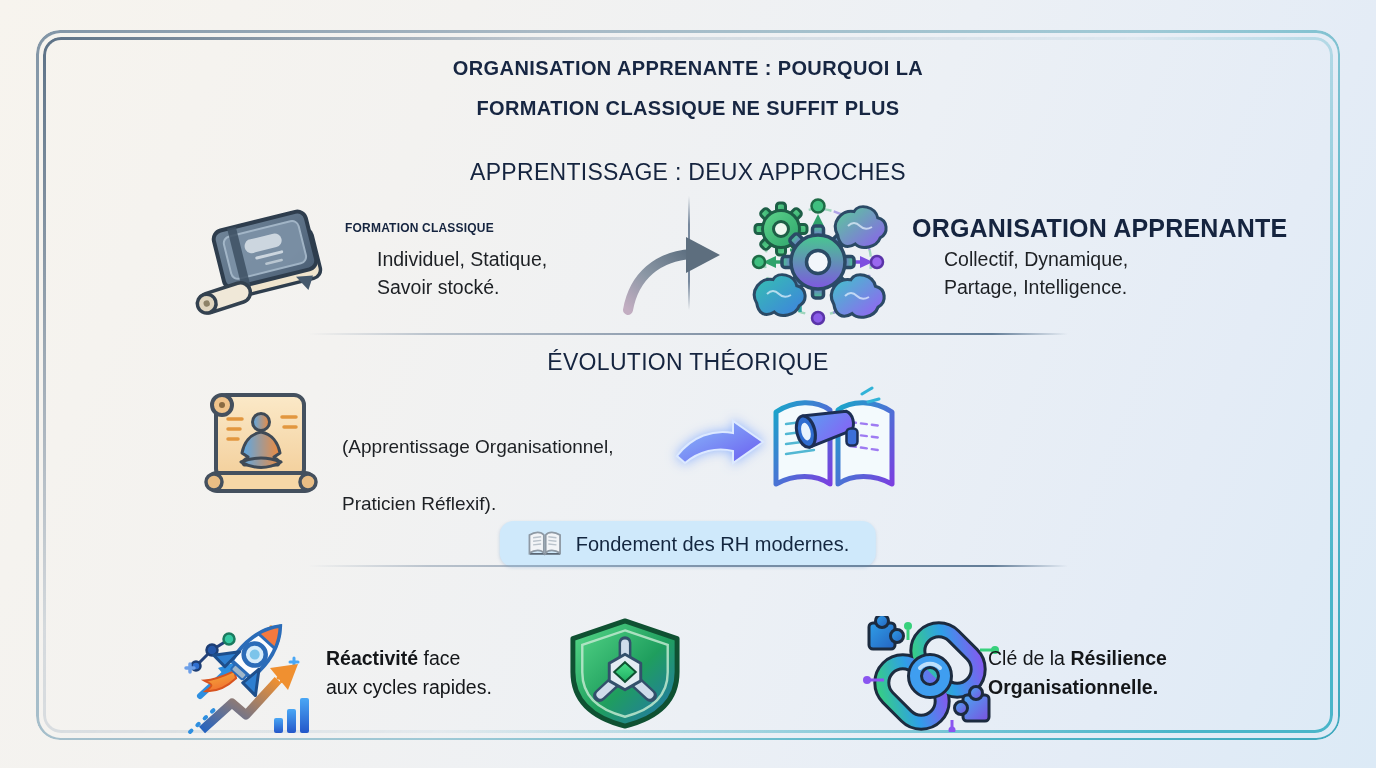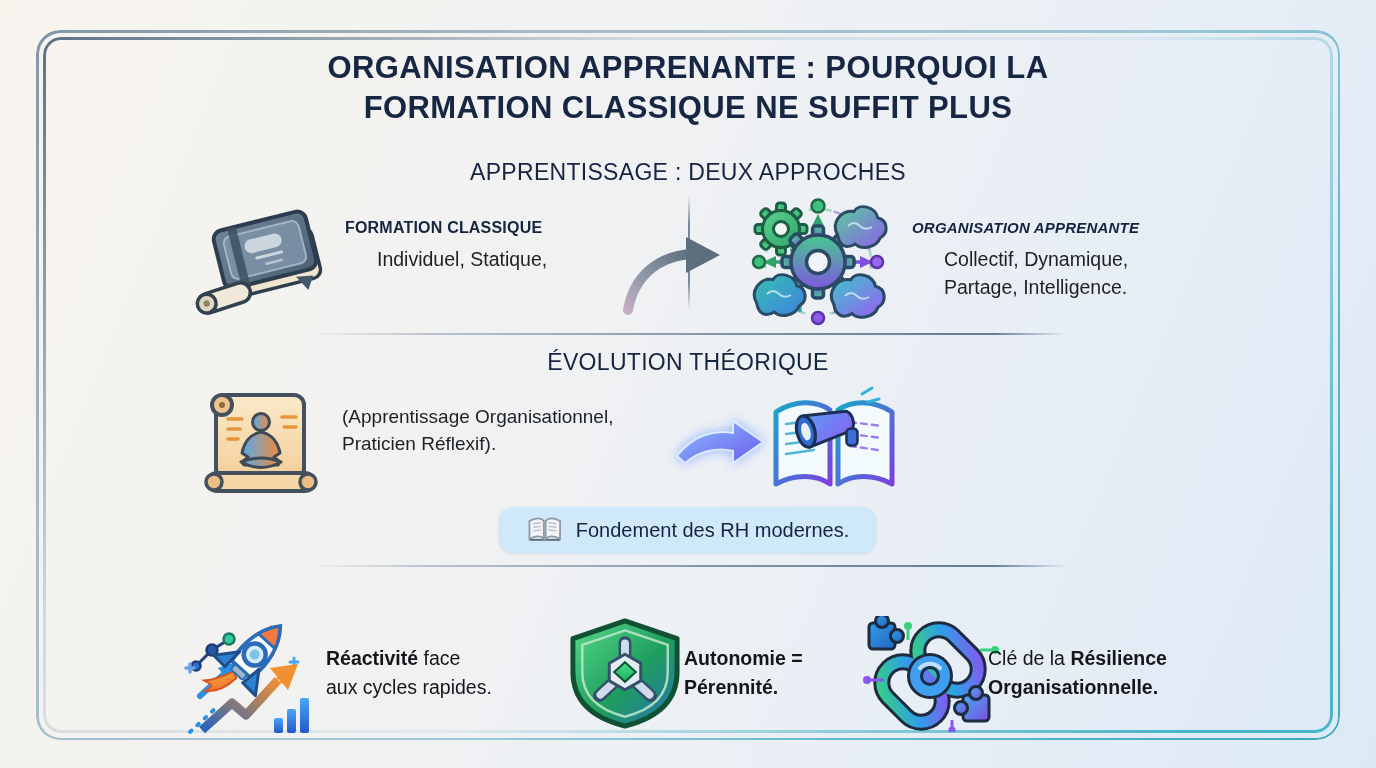--- a/index.html
+++ b/index.html
@@ -11,37 +11,37 @@
   
   .gframe{position:absolute;pointer-events:none;
           -webkit-mask:linear-gradient(#000 0 0) content-box,linear-gradient(#000 0 0);
           -webkit-mask-composite:xor;mask:linear-gradient(#000 0 0) content-box,linear-gradient(#000 0 0);
           mask-composite:exclude;}
   .frame-outer{inset:30px 36px 28px 36px;border-radius:24px;padding:2.5px;
        background:linear-gradient(135deg,#8295a6 0%,#a9b9c5 25%,#9fc9d6 55%,#54b7ca 80%,#3ea8bd 100%);}
   .frame-inner{inset:37px 43px 35px 43px;border-radius:18px;padding:3px;
        background:linear-gradient(135deg,#5c7186 0%,rgba(140,160,180,.30) 30%,rgba(170,200,215,.18) 55%,#49b5c9 92%);}
   
-  .title{left:0;right:0;top:48px;text-align:center;font-size:31px;line-height:40px;
+  .title{left:0;right:0;top:48px;text-align:center;font-size:20px;line-height:40px;
          font-weight:700;color:#172642;letter-spacing:.4px;}
   .sec-h{left:0;right:0;text-align:center;font-size:23px;font-weight:400;color:#15243f;letter-spacing:.3px;}
-  .item-h{font-size:16px;font-weight:700;color:#15243f;letter-spacing:.2px;line-height:26px;margin-bottom:4px;}
-  .item-h.small{font-size:15px;font-style:italic;}
+  .item-h{font-size:12px;font-weight:700;color:#15243f;letter-spacing:.2px;line-height:26px;margin-bottom:4px;}
+  .item-h.small{font-size:25px;}
   .body-t{font-size:19.5px;line-height:28px;color:#1d2024;margin-left:32px;}
   .name-t{font-size:19.5px;font-weight:700;color:#15243f;line-height:28px;}
-  .body2-t{font-size:19px;line-height:27px;color:#1d2024;}
+  .body2-t{font-size:19px;line-height:27px;color:#1d2024;margin-top:30px;}
   .adv-t{font-size:19.5px;line-height:29px;color:#141619;}
   .adv-t b{font-weight:700;}
   
   .hr{height:2px;width:760px;left:308px;border-radius:2px;
       background:linear-gradient(90deg,rgba(130,150,170,0) 0%,rgba(118,138,160,.45) 16%,rgba(95,115,140,.75) 55%,rgba(75,105,135,.85) 90%,rgba(130,150,170,0) 100%);}
   .vr{left:688px;top:196px;width:2px;height:114px;
       background:linear-gradient(180deg,rgba(110,130,150,0),rgba(98,118,142,.85) 25%,rgba(98,118,142,.85) 75%,rgba(110,130,150,0));}
   
-  .badge{left:50%;top:507px;transform:translateX(-50%);height:46px;display:flex;align-items:center;
+  .badge{left:50%;top:521px;transform:translateX(-50%);height:46px;display:flex;align-items:center;
          gap:13px;padding:0 27px;background:#cfe9fb;border-radius:14px;color:#13263f;font-size:20px;
          box-shadow:0 1px 3px rgba(110,150,195,.25);}
   .glow{filter:drop-shadow(0 0 6px rgba(130,170,255,.85));}
   svg{display:block;}
 </style>
 </head>
 <body>
 
 <div class="stage">
 
@@ -75,20 +75,21 @@
     <g transform="rotate(-18 40 100)">
       <rect x="12" y="90" width="54" height="20" rx="10" fill="#f0e8d8" stroke="#33414f" stroke-width="3.5"></rect>
       <circle cx="20" cy="100" r="9.5" fill="#e0d5bf" stroke="#33414f" stroke-width="3.5"></circle>
       <circle cx="20" cy="100" r="3.2" fill="#8d8268"></circle>
     </g>
   </svg>
 
   <div class="abs" style="left:345px;top:215px">
     <div class="item-h">FORMATION CLASSIQUE</div>
     <div class="body-t">Individuel, Statique,</div>
+    <div class="body-t">Savoir stocké.</div>
   </div>
 
   <div class="abs vr"></div>
 
   <svg class="abs" style="left:620px;top:228px" width="110" height="88" viewBox="0 0 110 88">
     <defs>
       <linearGradient id="ga-g" x1="0" y1="1" x2="1" y2="0">
         <stop offset="0" stop-color="#c2adc1"></stop>
           <stop offset="0.45" stop-color="#8b97a5"></stop>
           <stop offset="1" stop-color="#5d6f80"></stop>
@@ -374,24 +375,20 @@
     </g>
     <g stroke="#cfdcea" stroke-width="8" stroke-linecap="round">
       <line x1="67" y1="58" x2="67" y2="29"></line>
         <line x1="67" y1="58" x2="42" y2="81"></line>
         <line x1="67" y1="58" x2="92" y2="81"></line>
     </g>
     <polygon points="67,40 83,49 83,67 67,76 51,67 51,49" fill="#e3ecf3" stroke="#33506b" stroke-width="3" stroke-linejoin="round"></polygon>
     <polygon points="67,48 78,58 67,68 56,58" fill="url(#sh-gem)" stroke="#0f5132" stroke-width="2"></polygon>
   </svg>
 
-  <div class="abs adv-t" style="left:684px;top:644px">
-    <div><b>Autonomie =</b></div>
-    <div><b>Pérennité.</b></div>
-  </div>
 
   <svg class="abs" style="left:860px;top:616px" width="142" height="116" viewBox="0 0 142 116">
     <defs>
       <linearGradient id="ch-g" x1="0" y1="0" x2="1" y2="1">
         <stop offset="0" stop-color="#37d17c"></stop>
           <stop offset="0.5" stop-color="#2f9fe8"></stop>
           <stop offset="1" stop-color="#8a55f0"></stop>
       </linearGradient>
       <linearGradient id="pz-1" x1="0" y1="0" x2="1" y2="1">
           <stop offset="0" stop-color="#2f9fe8"></stop>

